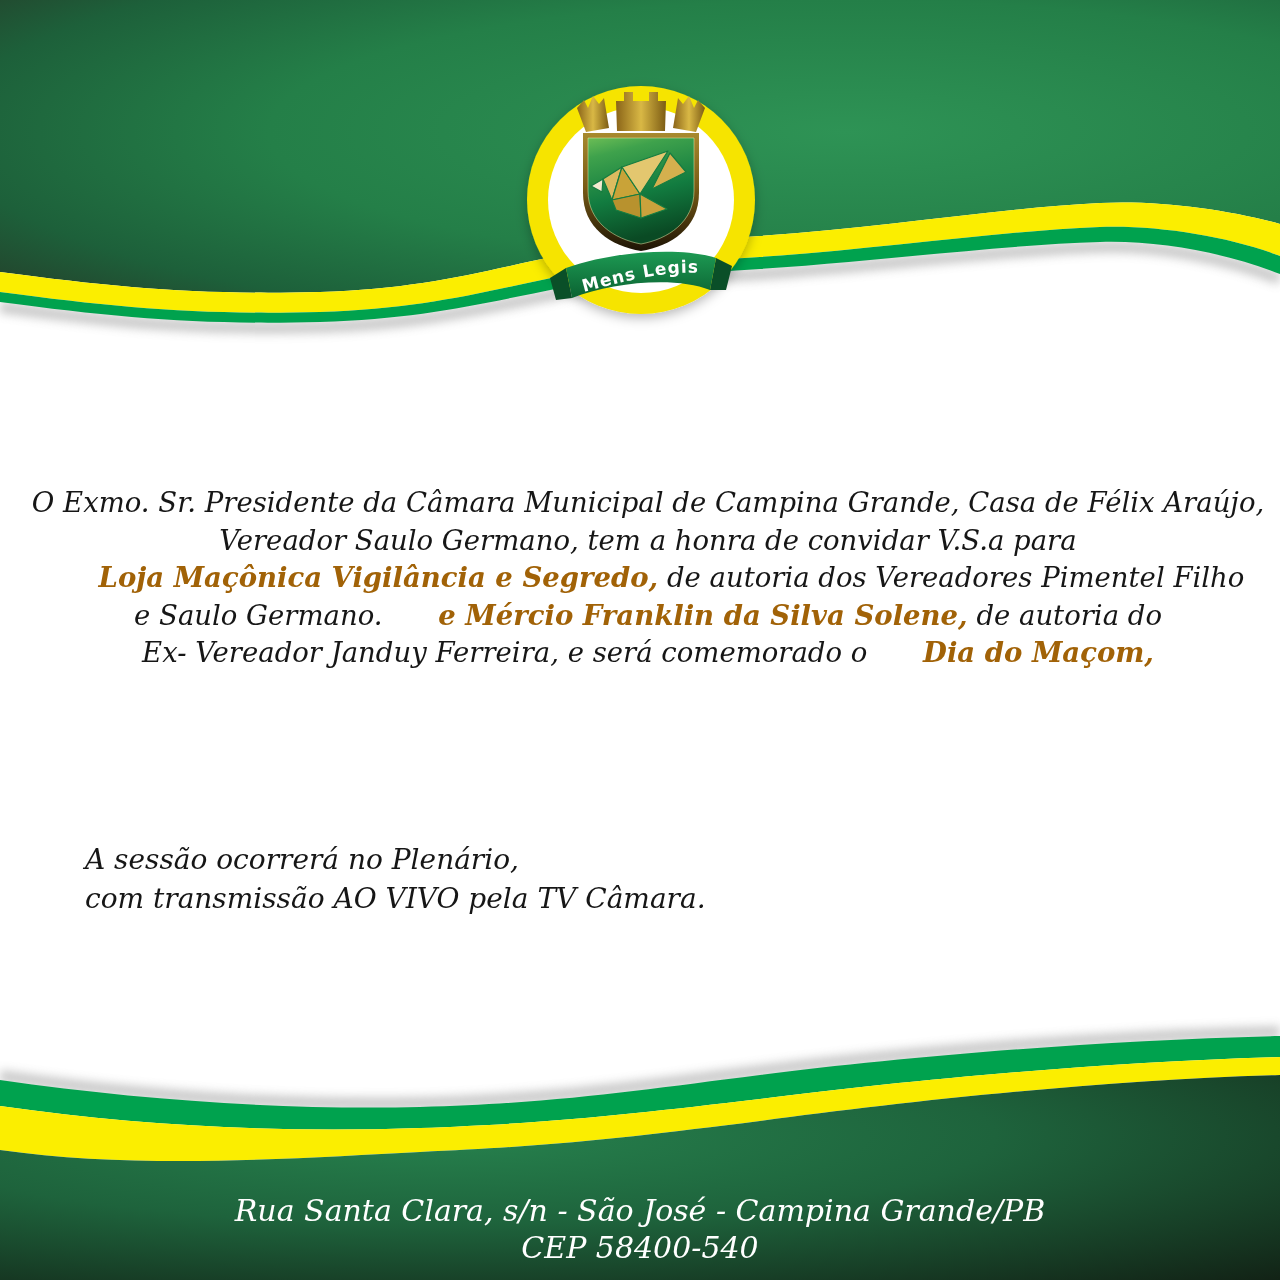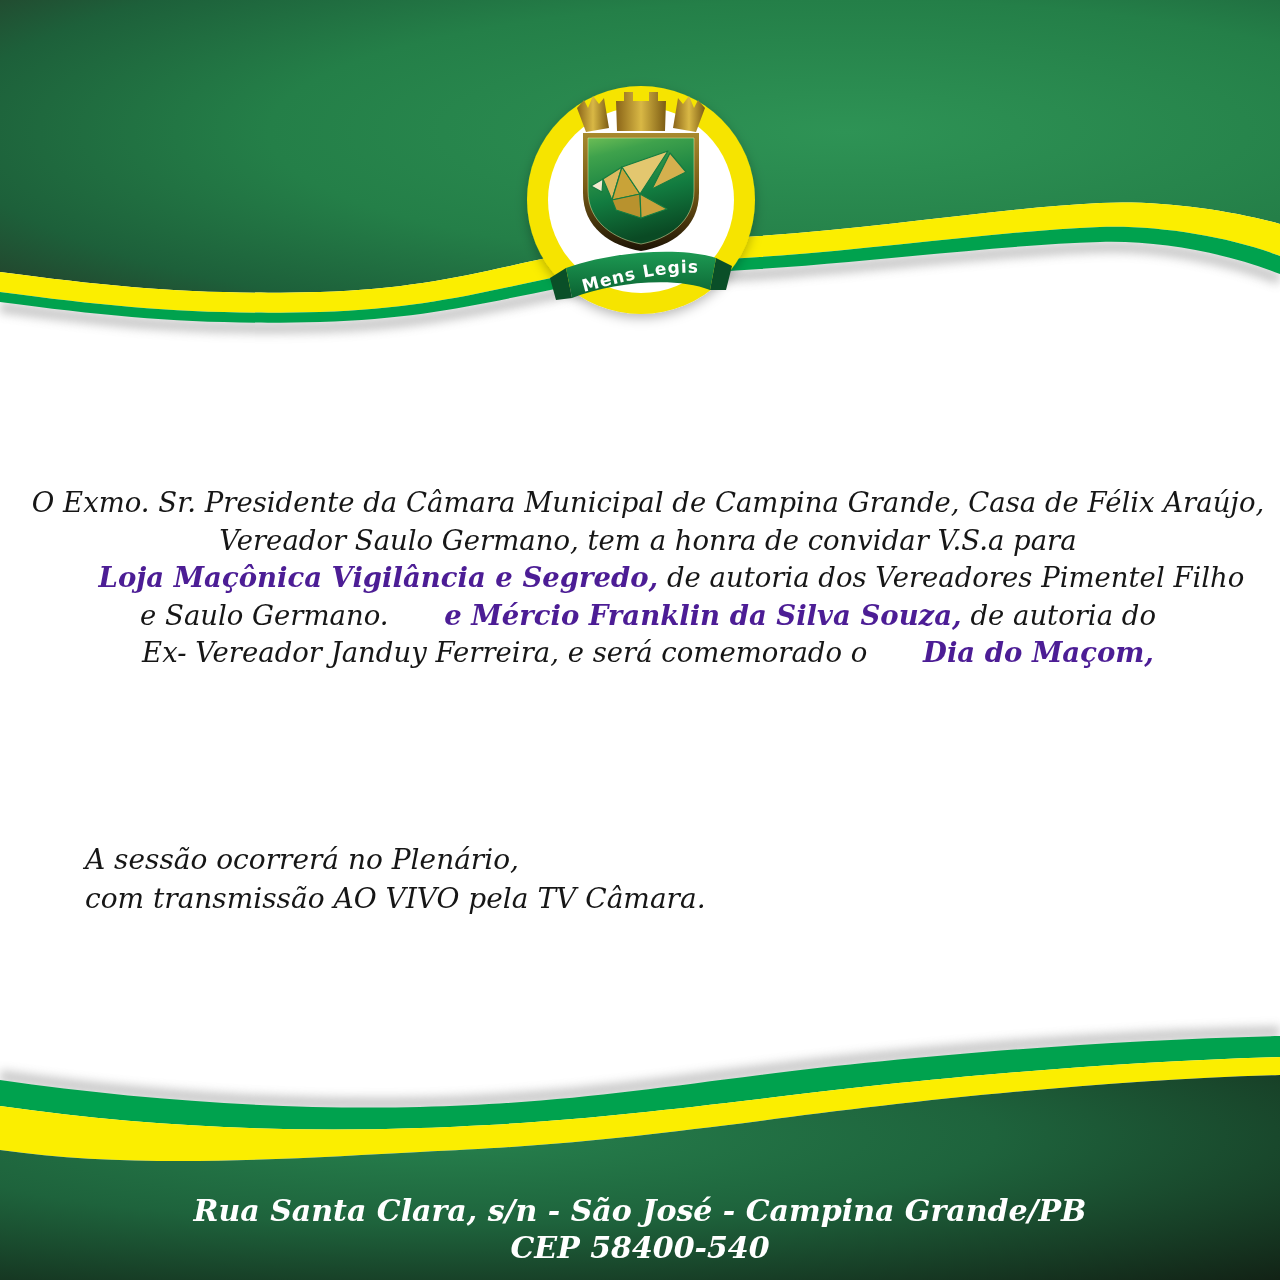--- a/index.html
+++ b/index.html
@@ -11,36 +11,36 @@
   .title{
     position:absolute;top:384px;left:0;right:0;text-align:center;
     font-size:48px;font-weight:bold;letter-spacing:2px;color:#2d5233;
   }
   .para{
     position:absolute;top:484px;left:30px;right:14px;text-align:center;
     font-style:italic;font-size:27.5px;line-height:37.5px;color:#161616;
   }
   .para .line{white-space:nowrap;}
   .b{font-weight:normal;}
-  .g{font-weight:bold;color:#4c1d95;margin-left:47px;}
+  .g{font-weight:bold;color:#a16207;margin-left:47px;}
   .date{
     position:absolute;top:772px;left:85px;font-style:italic;
     font-size:28px;color:#161616;white-space:nowrap;
   }
   .loc{
     position:absolute;top:840px;left:85px;font-style:italic;
     font-size:28px;line-height:39px;color:#161616;
   }
   .info{
     position:absolute;top:876px;right:122px;text-align:right;
     font-style:italic;font-weight:bold;font-size:26px;line-height:31px;color:#161616;
   }
   .footer{
     position:absolute;top:1192px;left:0;right:0;text-align:center;
-    font-style:italic;font-weight:bold;font-size:30px;line-height:37px;color:#ffffff;
+    font-style:italic;font-weight:normal;font-size:30px;line-height:37px;color:#ffffff;
   }
 </style>
 </head>
 <body>
 
 <div class="canvas">
 
   <svg class="bg" width="1280" height="1280" viewBox="0 0 1280 1280">
     <defs>
       <radialGradient id="gHeader" cx="0.66" cy="0.45" r="0.9">
@@ -136,21 +136,21 @@
         </text>
       </g>
     </g>
   </svg>
 
 
   <div class="para">
     <div class="line"><span>O Exmo. Sr. Presidente da Câmara Municipal de Campina Grande, Casa de Félix Araújo,</span></div>
     <div class="line"><span class="b">Vereador Saulo Germano,</span><span> tem a honra de convidar V.S.a para</span></div>
     <div class="line"><span class="g">Loja Maçônica Vigilância e Segredo,</span><span> de autoria dos </span><span class="b">Vereadores Pimentel Filho</span></div>
-    <div class="line"><span class="b">e Saulo Germano. </span><span class="g">e Mércio Franklin da Silva Souza,</span><span> de autoria do</span></div>
+    <div class="line"><span class="b">e Saulo Germano. </span><span class="g">e Mércio Franklin da Silva Solene,</span><span> de autoria do</span></div>
     <div class="line"><span class="b">Ex- Vereador Janduy Ferreira</span><span>, e será comemorado o </span><span class="g">Dia do Maçom,</span></div>
   </div>
 
 
   <div class="loc">
     <div><span>A sessão ocorrerá no </span><span class="b">Plenário</span><span>,</span></div>
     <div><span>com transmissão </span><span class="b">AO VIVO</span><span> pela </span><span class="b">TV Câmara</span><span>.</span></div>
   </div>
 
 

